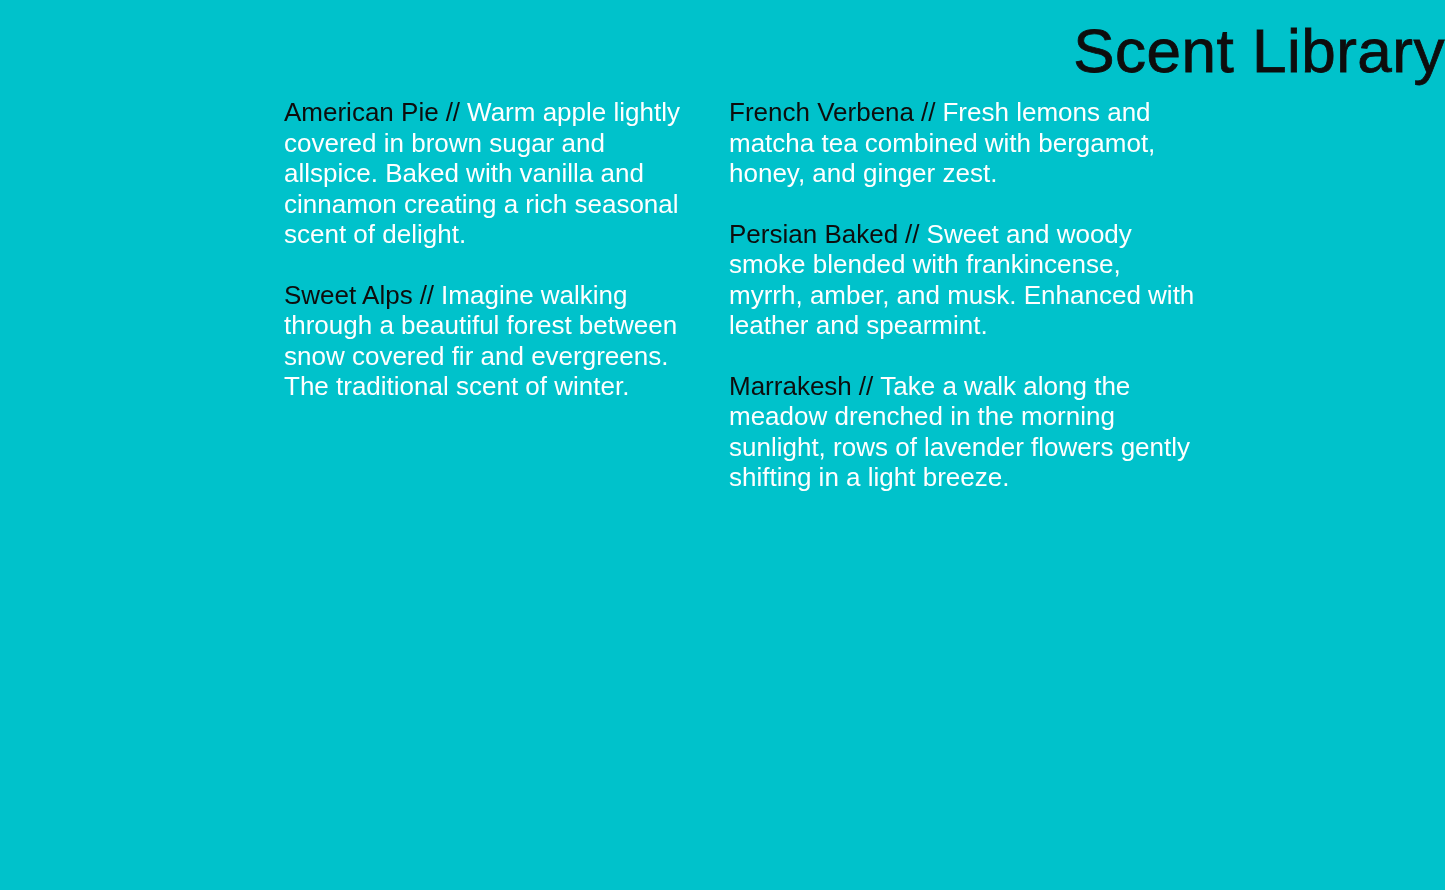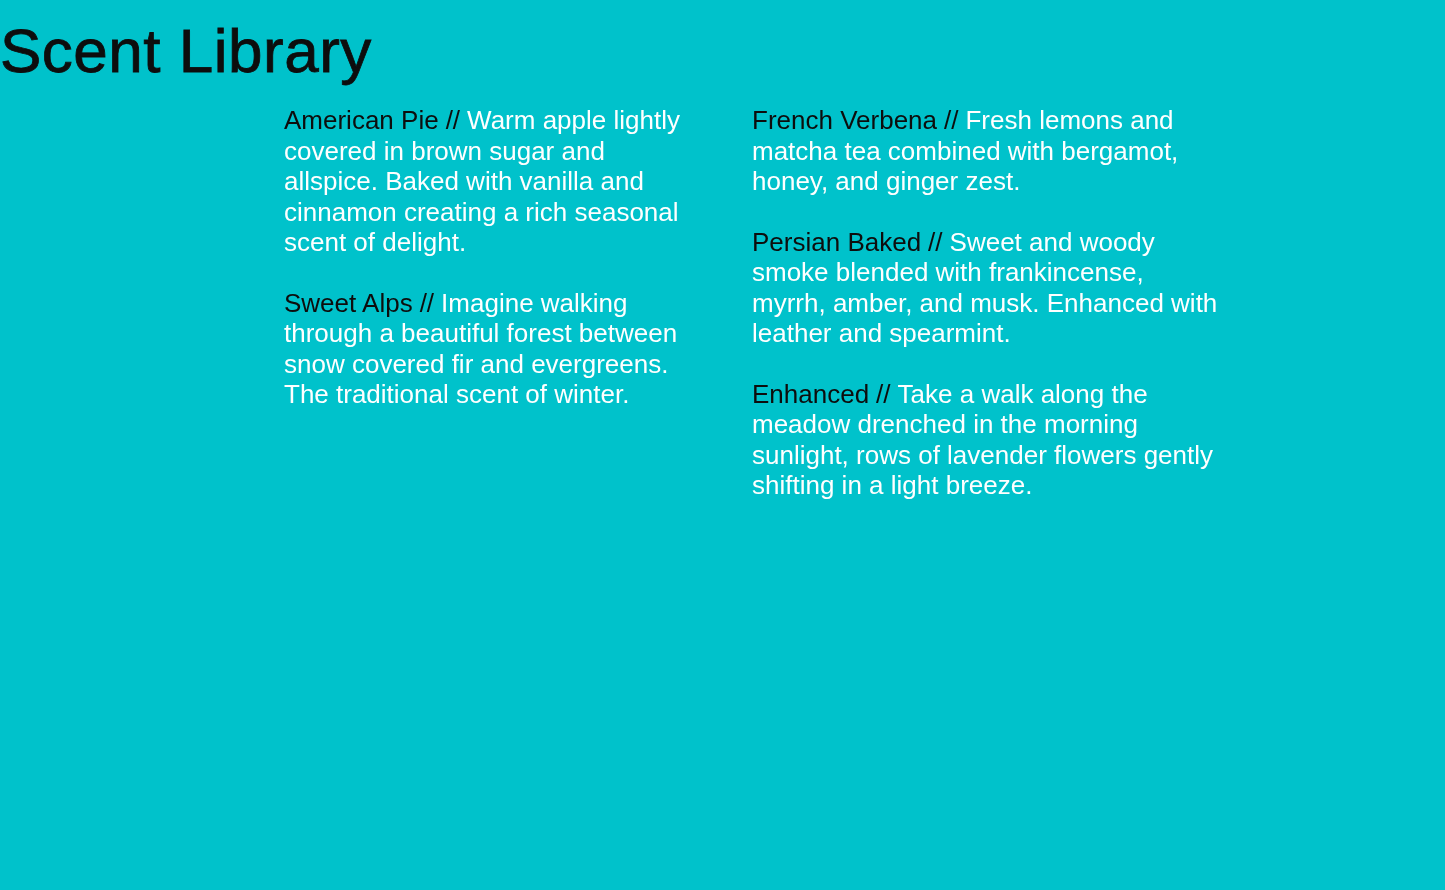--- a/index.html
+++ b/index.html
@@ -16,42 +16,42 @@
   }
   .page {
     position: absolute;
     inset: 0;
   }
   .page-title {
     position: absolute;
     top: 12px;
     left: 0;
     width: 100%;
-    text-align: left;
+    text-align: right;
     font-size: 62px;
     line-height: 78px;
     font-weight: 500;
     letter-spacing: 0.5px;
     color: #0D0D0D;
     -webkit-text-stroke: 0.8px #0D0D0D;
   }
   .col {
     position: absolute;
     top: 97px;
   }
   .col-left {
     left: 284px;
     width: 415px;
   }
   .col-right {
-    left: 752px;
+    left: 729px;
     width: 468px;
   }
   .scent {
-    margin: 8px 0 30px 0;
+    margin: 0 0 30px 0;
     font-size: 26px;
     line-height: 30.5px;
     color: #FFFFFF;
   }
   .scent-name {
     color: #0D0D0D;
     margin-right: 7px;
   }
   .scent-sep {
     color: #0D0D0D;
@@ -84,18 +84,18 @@
     <p class="scent">
       <span class="scent-name">French Verbena</span><span class="scent-sep">//</span><span class="scent-desc">Fresh lemons and matcha tea combined with bergamot, honey, and ginger zest.</span>
     </p>
 
     <p class="scent">
       <span class="scent-name">Persian Baked</span><span class="scent-sep">//</span><span class="scent-desc">Sweet and woody smoke blended with frankincense, myrrh, amber, and musk. Enhanced with leather and spearmint.</span>
     </p>
 
 
     <p class="scent">
-      <span class="scent-name">Enhanced</span><span class="scent-sep">//</span><span class="scent-desc">Take a walk along the meadow drenched in the morning sunlight, rows of lavender flowers gently shifting in a light breeze.</span>
+      <span class="scent-name">Marrakesh</span><span class="scent-sep">//</span><span class="scent-desc">Take a walk along the meadow drenched in the morning sunlight, rows of lavender flowers gently shifting in a light breeze.</span>
     </p>
 
   </div>
 
 </div>
 
 </body></html>

